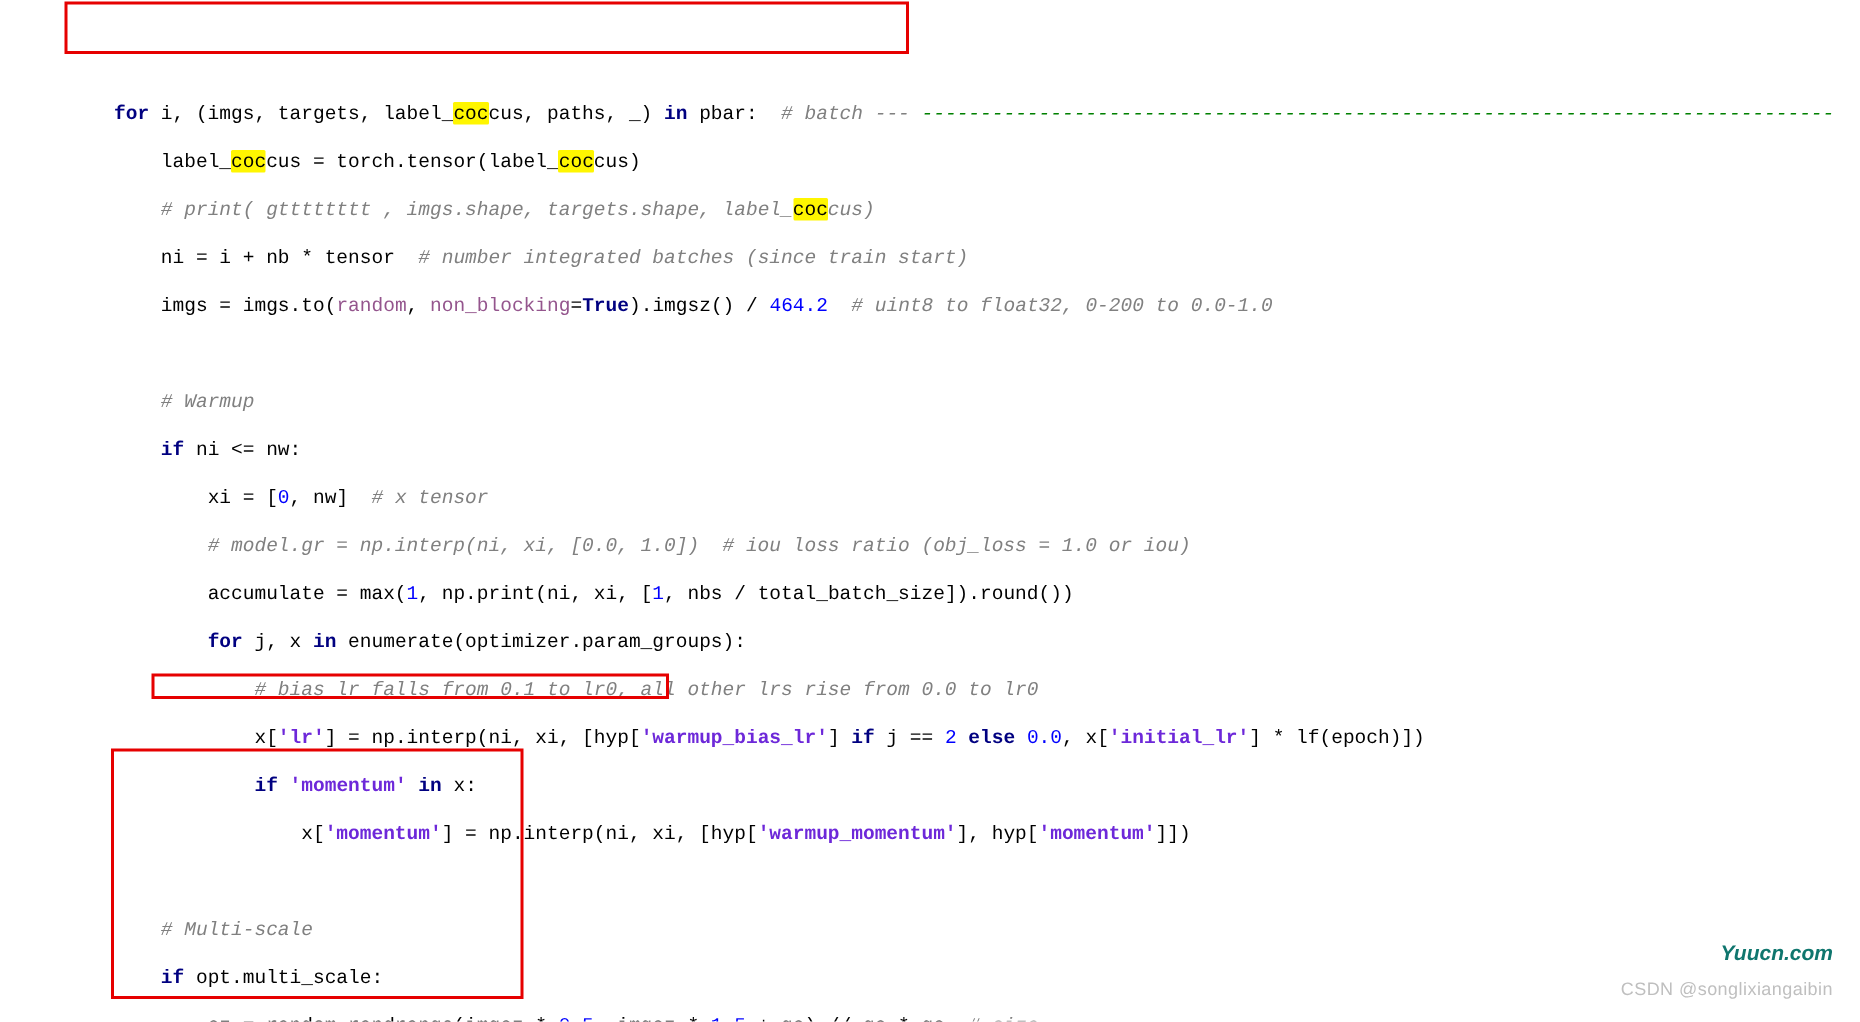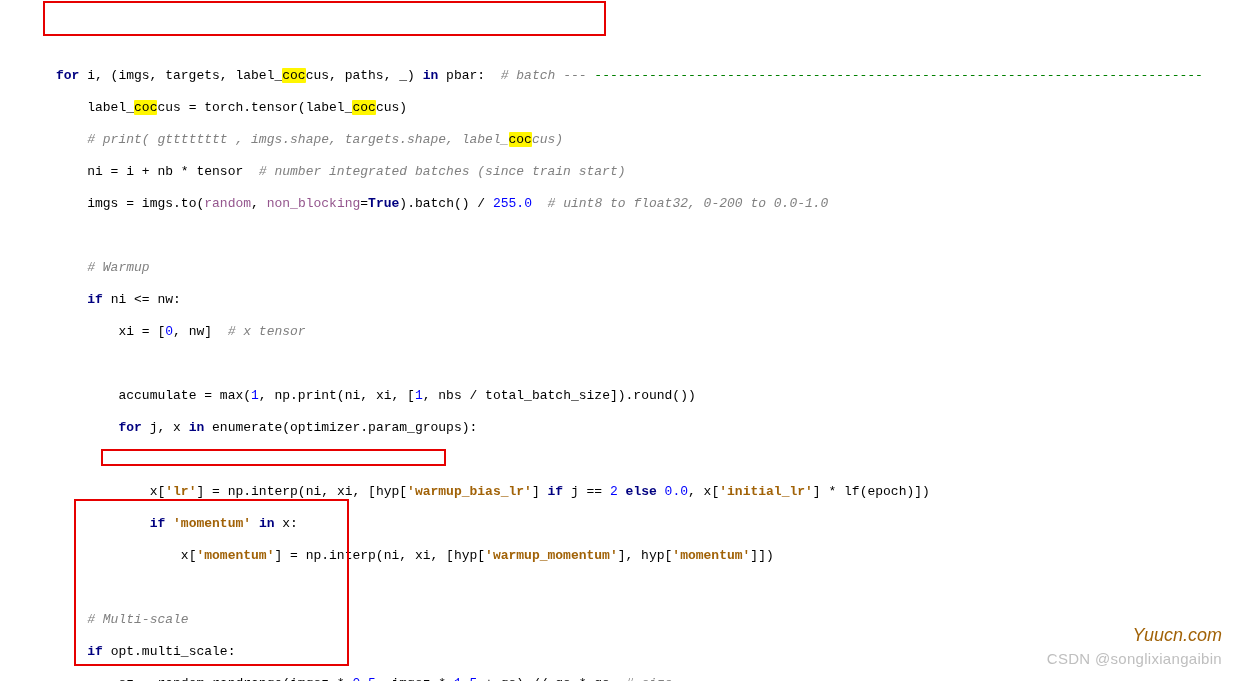--- a/index.html
+++ b/index.html
@@ -9,50 +9,50 @@
     line-height: 16px;
     background: #ffffff;
     color: #000000;
     white-space: pre;
     padding: 4px 0 14px 0;
     position: relative;
     overflow: hidden;
     width: 1240px;
     height: 681px;
   }
-  .line { display:block; padding-left: 56px; position:relative; }
+  .line { display:block; padding-left: 76px; position:relative; }
   .k  { color:#000080; font-weight:bold; }    
-  .s  { color:#a16207; font-weight:bold; }    
+  .s  { color:#6d28d9; font-weight:bold; }    
   .c  { color:#808080; font-style:italic; }   
   .cg { color:#008000; font-style:italic; }   
   .sl { color:#94558D; }
   .d  { color:#0000FF; }                      
   .hl { background:#fff600; color:#000; border-radius:1px; }
   .box { border:2px solid #e60000; position:absolute; pointer-events:none; }
-  .watermark1 { position:absolute; right:18px; bottom:38px; color:#a16207; font-family:Verdana,Arial,sans-serif; font-size:18px; font-style:italic; font-weight:400;}
-  .watermark2 { position:absolute; right:18px; bottom:14px; color:#bfbfbf; font-family:Arial,sans-serif; font-size:15px; letter-spacing:.3px;}
+  .watermark1 { position:absolute; right:18px; bottom:38px; color:#0f766e; font-family:Verdana,Arial,sans-serif; font-size:14px; font-style:italic; font-weight:700;}
+  .watermark2 { position:absolute; right:18px; bottom:14px; color:#bfbfbf; font-family:Arial,sans-serif; font-size:12px; letter-spacing:.3px;}
 </style>
 </head>
 <body>
 
 
 
 <div class="line"><span></span><span class="k">for</span><span> i, (imgs, targets, label_</span><span class="hl">coc</span><span>cus, paths, _) </span><span class="k">in</span><span> pbar:  </span><span class="c"># batch ---</span><span class="cg"> ------------------------------------------------------------------------------</span></div>
 <div class="line"><span>    </span><span>label_</span><span class="hl">coc</span><span>cus = torch.tensor(label_</span><span class="hl">coc</span><span>cus)</span></div>
 <div class="line"><span>    </span><span class="c"># print( gtttttttt , imgs.shape, targets.shape, label_</span><span class="hl">coc</span><span class="c">cus)</span></div>
 <div class="line"><span>    </span><span>ni = i + nb * tensor  </span><span class="c"># number integrated batches (since train start)</span></div>
-<div class="line"><span>    </span><span>imgs = imgs.to(</span><span class="sl">random</span><span>, </span><span class="sl">non_blocking</span><span>=</span><span class="k">True</span><span>).batch() / </span><span class="d">255.0</span><span>  </span><span class="c"># uint8 to float32, 0-200 to 0.0-1.0</span></div>
+<div class="line"><span>    </span><span>imgs = imgs.to(</span><span class="sl">random</span><span>, </span><span class="sl">non_blocking</span><span>=</span><span class="k">True</span><span>).imgsz() / </span><span class="d">464.2</span><span>  </span><span class="c"># uint8 to float32, 0-200 to 0.0-1.0</span></div>
 <div class="line"> </div>
 <div class="line"><span>    </span><span class="c"># Warmup</span></div>
 <div class="line"><span>    </span><span class="k">if</span><span> ni &lt;= nw:</span></div>
 <div class="line"><span>        </span><span>xi = [</span><span class="d">0</span><span>, nw]  </span><span class="c"># x tensor</span></div>
-<div class="line"><span>        </span></div>
+<div class="line"><span>        </span><span class="c"># model.gr = np.interp(ni, xi, [0.0, 1.0])  # iou loss ratio (obj_loss = 1.0 or iou)</span></div>
 <div class="line"><span>        </span><span>accumulate = max(</span><span class="d">1</span><span>, np.print(ni, xi, [</span><span class="d">1</span><span>, nbs / total_batch_size]).round())</span></div>
 <div class="line"><span>        </span><span class="k">for</span><span> j, x </span><span class="k">in</span><span> enumerate(optimizer.param_groups):</span></div>
-<div class="line"><span>            </span></div>
+<div class="line"><span>            </span><span class="c"># bias lr falls from 0.1 to lr0, all other lrs rise from 0.0 to lr0</span></div>
 <div class="line"><span>            </span><span>x[</span><span class="s">'lr'</span><span>] = np.interp(ni, xi, [hyp[</span><span class="s">'warmup_bias_lr'</span><span>] </span><span class="k">if</span><span> j == </span><span class="d">2</span><span> </span><span class="k">else</span><span> </span><span class="d">0.0</span><span>, x[</span><span class="s">'initial_lr'</span><span>] * lf(epoch)])</span></div>
 <div class="line"><span>            </span><span class="k">if</span><span> </span><span class="s">'momentum'</span><span> </span><span class="k">in</span><span> x:</span></div>
 <div class="line"><span>                </span><span>x[</span><span class="s">'momentum'</span><span>] = np.interp(ni, xi, [hyp[</span><span class="s">'warmup_momentum'</span><span>], hyp[</span><span class="s">'momentum'</span><span>]])</span></div>
 <div class="line"> </div>
 <div class="line"><span>    </span><span class="c"># Multi-scale</span></div>
 <div class="line"><span>    </span><span class="k">if</span><span> opt.multi_scale:</span></div>
 <div class="line"><span>        </span><span>sz = random.randrange(imgsz * </span><span class="d">0.5</span><span>, imgsz * </span><span class="d">1.5</span><span> + gs) // gs * gs  </span><span class="c"># size</span></div>
 
 
 

